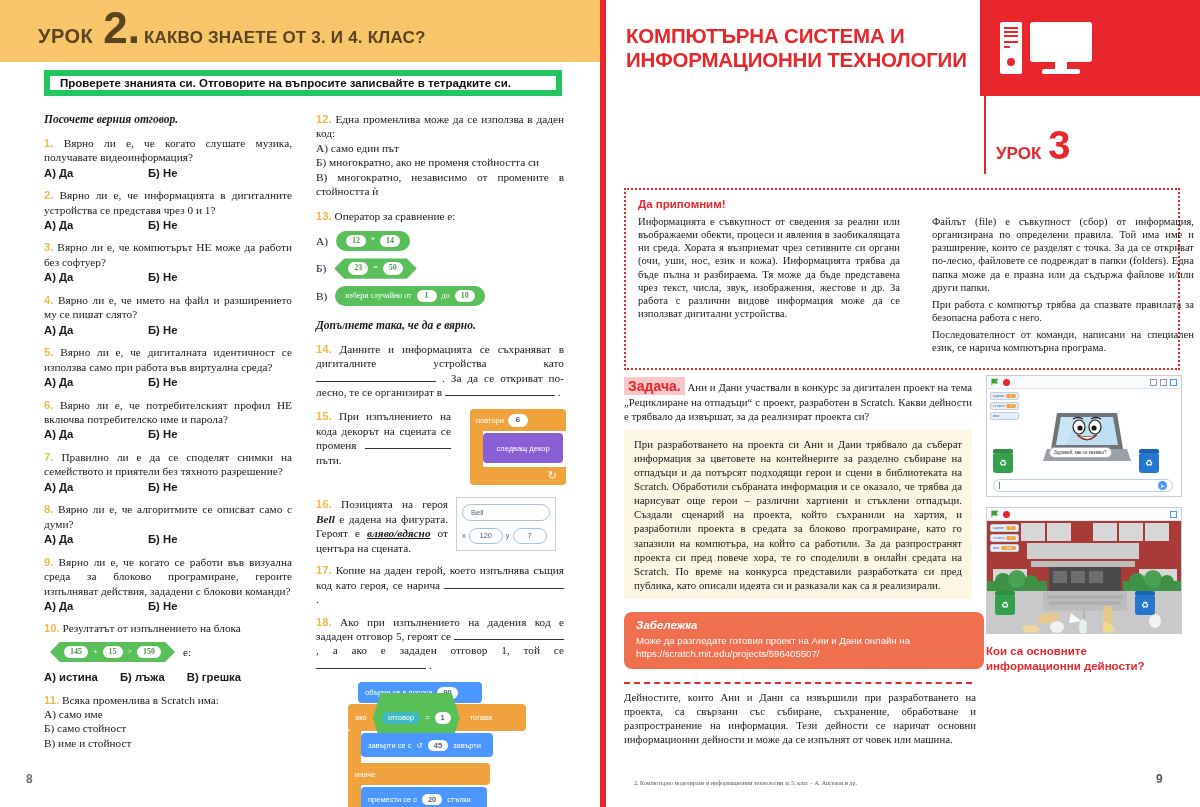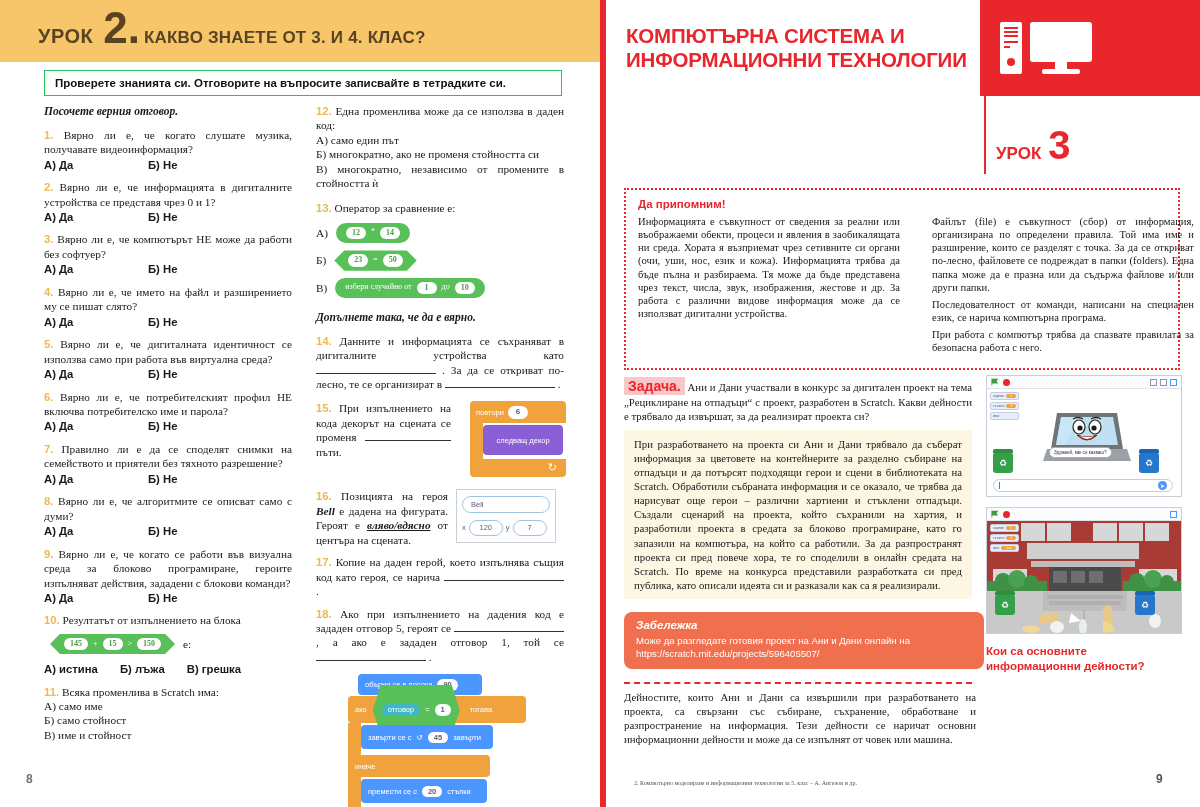--- a/index.html
+++ b/index.html
@@ -25,27 +25,27 @@
     display:flex; align-items:baseline; gap:4px;
     font-family:"Liberation Sans", sans-serif;
     font-weight:bold; color:#5a4322;
   }
   .lesson2-band .urok { font-size:20px; letter-spacing:.5px; }
   .lesson2-band .num { font-size:44px; line-height:40px; margin-left:6px;}
   .lesson2-band .ttl { font-size:17px; letter-spacing:.2px; margin-left:0;}
 
   .check-box {
     position:absolute; left:44px; top:70px; width:518px; height:26px;
-    border:1px solid #22c55e; background:#fff;
+    border:6px solid #22c55e; background:#fff;
     display:flex; align-items:center; padding-left:10px;
     font-family:"Liberation Sans", sans-serif;
     font-weight:bold; font-size:11.5px; color:#111;
   }
 
-  .cols { position:absolute; left:44px; top:104px; width:520px; height:660px; }
+  .cols { position:absolute; left:44px; top:112px; width:520px; height:660px; }
   .col { position:absolute; top:0; width:248px; font-size:11.3px; line-height:1.28; text-align:justify; }
   .colA { left:0; }
   .colB { left:272px; }
 
   .lead-italic { font-style:italic; font-weight:bold; font-size:11.5px; margin-bottom:9px; }
   .q { margin-bottom:8px; }
   .qn { color:#f0b94d; font-weight:bold; font-family:"Liberation Sans", sans-serif; }
   .ans { margin-top:1px; }
   .ans .lt { font-weight:bold; font-family:"Liberation Sans", sans-serif; font-size:11.3px;}
   .ansrow { display:flex; }
@@ -56,21 +56,21 @@
   .blank.md { min-width:110px; }
   .ital-ul { font-style:italic; text-decoration:underline; font-weight:bold;}
   .oval { background:#fff; color:#4b9c4b; border-radius:9px; padding:1px 6px; font-size:8px; font-weight:bold; min-width:20px; text-align:center; display:inline-block;}
   .oval.grey { color:#575e75; }
   .hexblock {
     display:inline-flex; align-items:center; gap:5px;
     background:#59c059; color:#fff; padding:4px 14px; font-size:8px;
     clip-path: polygon(10px 0, calc(100% - 10px) 0, 100% 50%, calc(100% - 10px) 100%, 10px 100%, 0 50%);
   }
   .roundblock {
-    display:inline-flex; gap:5px;
+    display:inline-flex; align-items:center; gap:5px;
     background:#59c059; color:#fff; padding:4px 10px; font-size:8px;
     border-radius:14px;
   }
   .blk10 { margin:6px 0 8px 6px; display:flex; align-items:center; gap:8px; }
 
   
   .q15wrap { display:flex; gap:19px; align-items:flex-start;justify-content:space-between; }
   .q15text { width:138px; }
   .repeat-block { position:relative; width:96px; height:80px; }
   .rb-top { position:absolute; left:0; top:0; width:96px; height:22px; background:#f0a23c; border-radius:4px 4px 0 0;
@@ -505,22 +505,22 @@
     </div>
 
     <div class="recall">
       <h4>Да припомним!</h4>
       <div class="recall-cols">
         <div>
           <p>Информацията е съвкупност от сведения за реални или въображаеми обекти, процеси и явления в заобикалящата ни среда. Хората я възприемат чрез сетивните си органи (очи, уши, нос, език и кожа). Информацията трябва да бъде пълна и разбираема. Тя може да бъде представена чрез текст, числа, звук, изображения, жестове и др. За работа с различни видове информация може да се използват дигитални устройства.</p>
         </div>
         <div>
           <p>Файлът (file) е съвкупност (сбор) от информация, организирана по определени правила. Той има име и разширение, които се разделят с точка. За да се откриват по-лесно, файловете се подреждат в папки (folders). Една папка може да е празна или да съдържа файлове и/или други папки.</p>
+          <p>При работа с компютър трябва да спазвате правилата за безопасна работа с него.</p>
           <p>Последователност от команди, написани на специален език, се нарича компютърна програма.</p>
-          <p>При работа с компютър трябва да спазвате правилата за безопасна работа с него.</p>
         </div>
       </div>
     </div>
 
     <div class="task">
       <div class="task-line1">
         <span class="task-tag">Задача.</span>
         <span>Ани и Дани участвали в конкурс за дигитален проект на тема „Рециклиране на отпадъци“ с проект, разработен в Scratch. Какви дейности е трябвало да извършат, за да реализират проекта си?</span>
       </div>
       <div class="task-body">При разработването на проекта си Ани и Дани трябвало да съберат информация за цветовете на контейнерите за разделно събиране на отпадъци и да потърсят подходящи герои и сцени в библиотеката на Scratch. Обработили събраната информация и се оказало, че трябва да нарисуват още герои – различни хартиени и стъклени отпадъци. Създали сценарий на проекта, който съхранили на хартия, и разработили проекта в средата за блоково програмиране, като го запазили на компютъра, на който са работили. За да разпространят проекта си пред повече хора, те го споделили в онлайн средата на Scratch. По време на конкурса представили разработката си пред публика, като описали идеята си и разказали как са я реализирали.</div>

